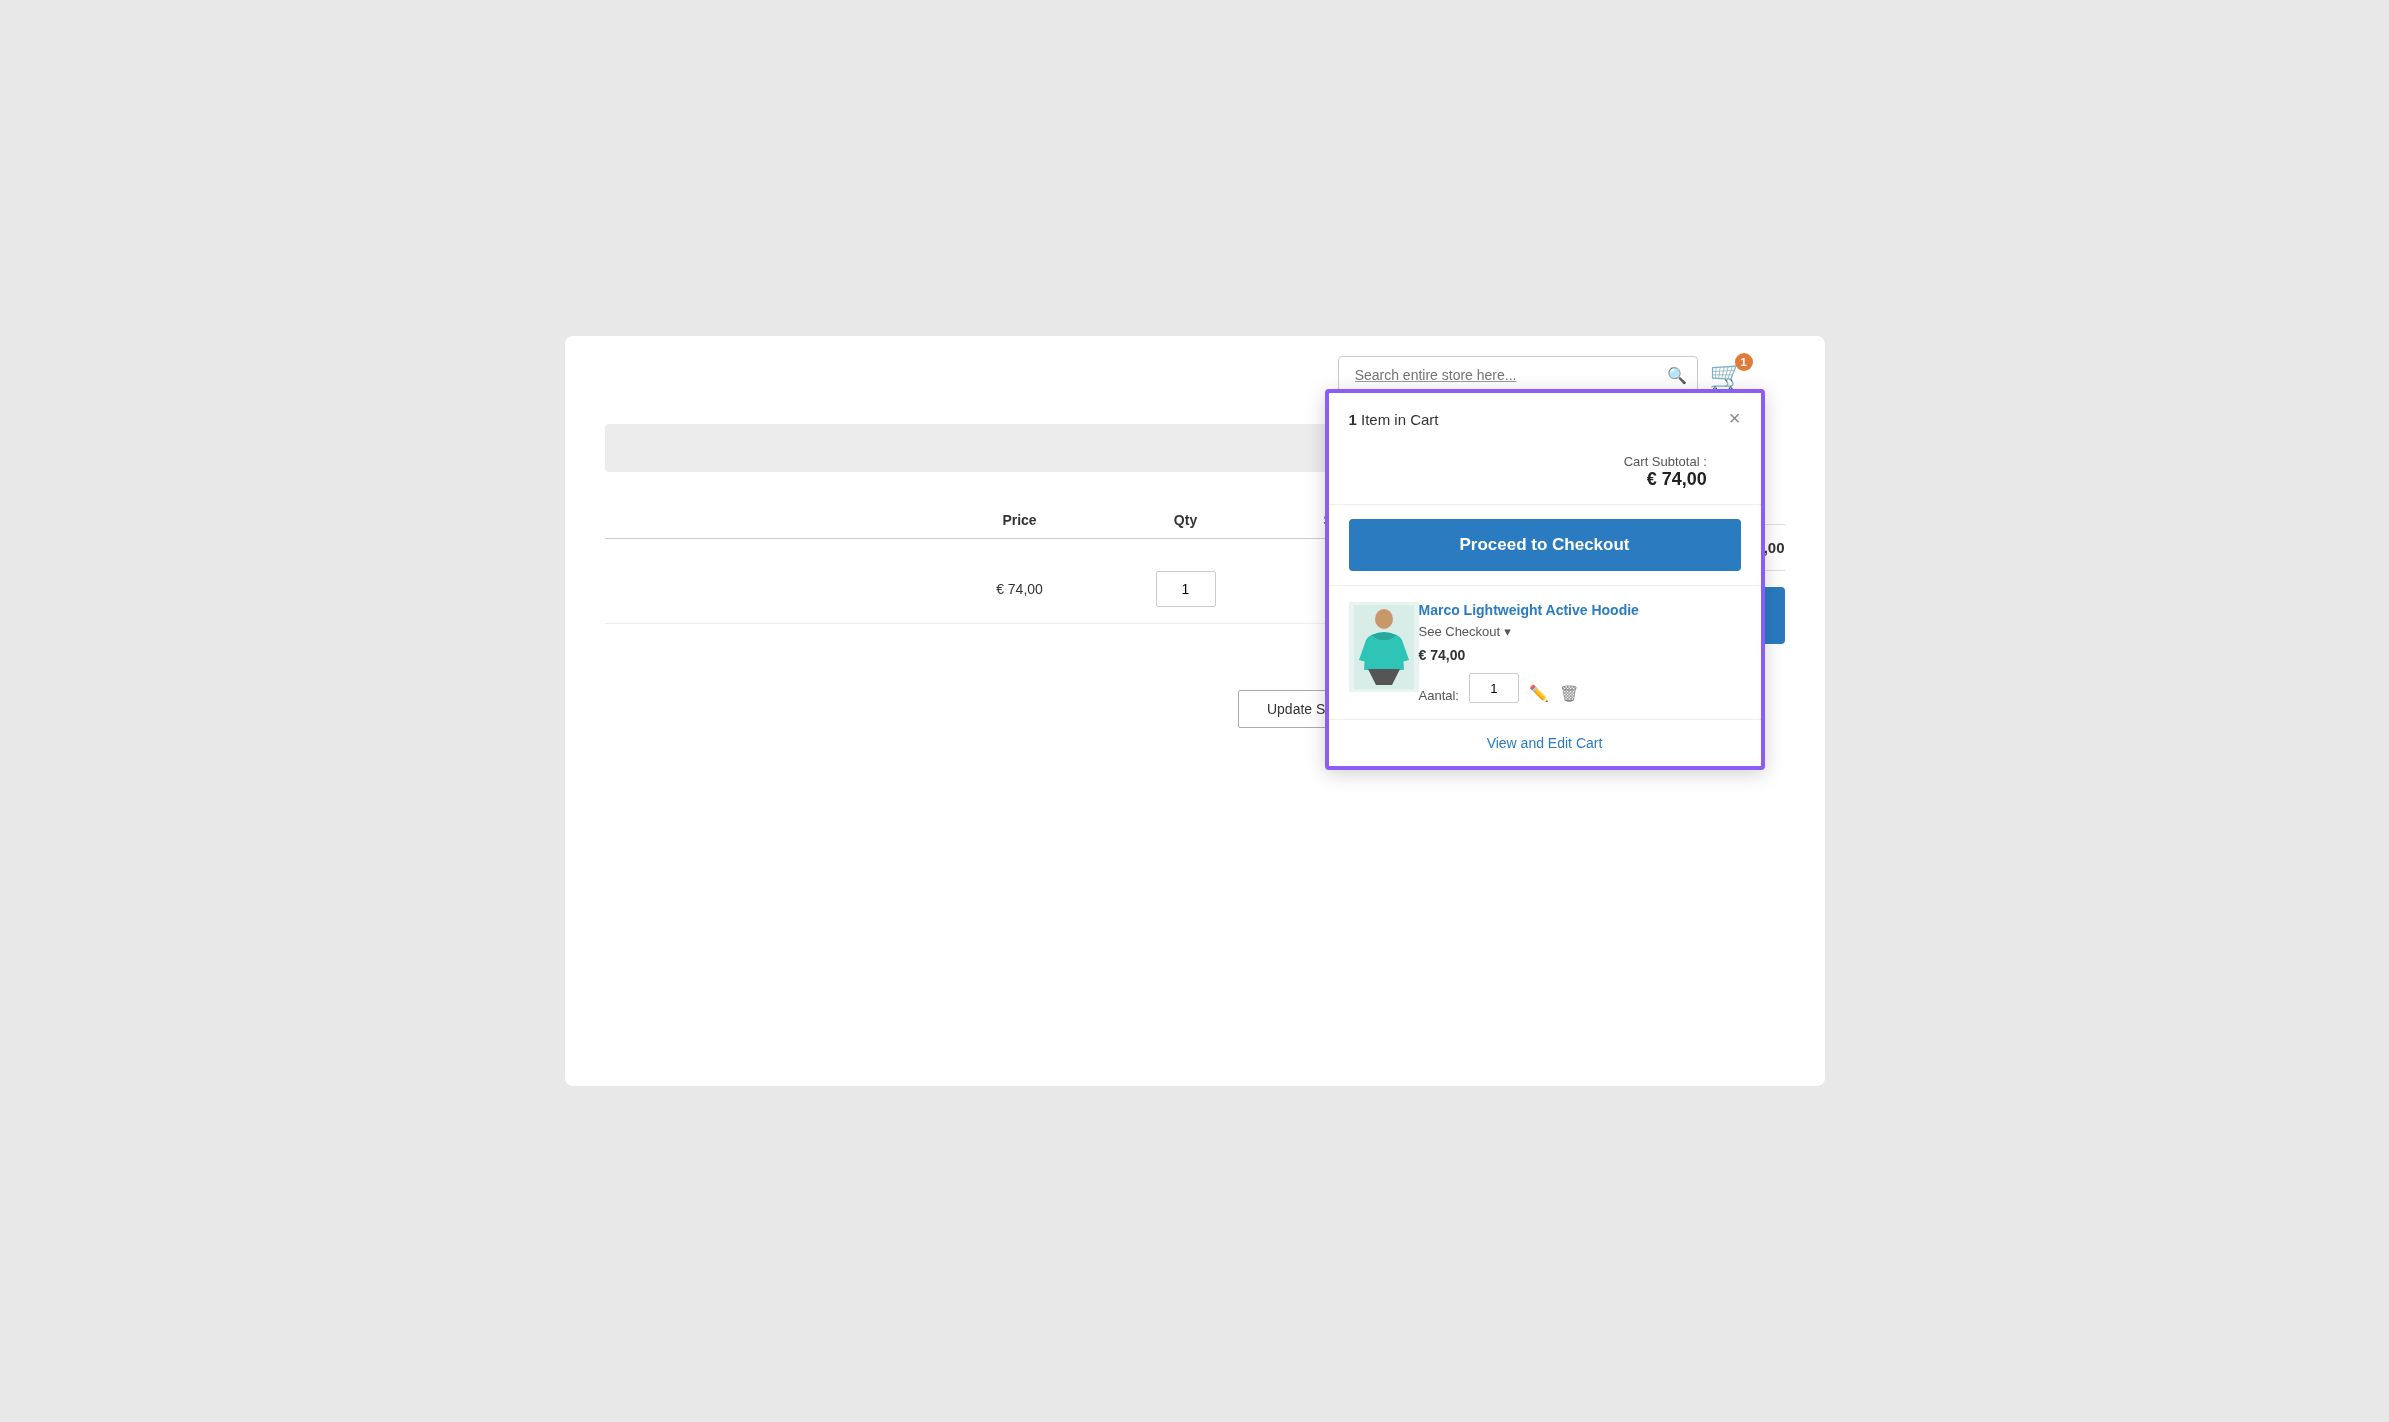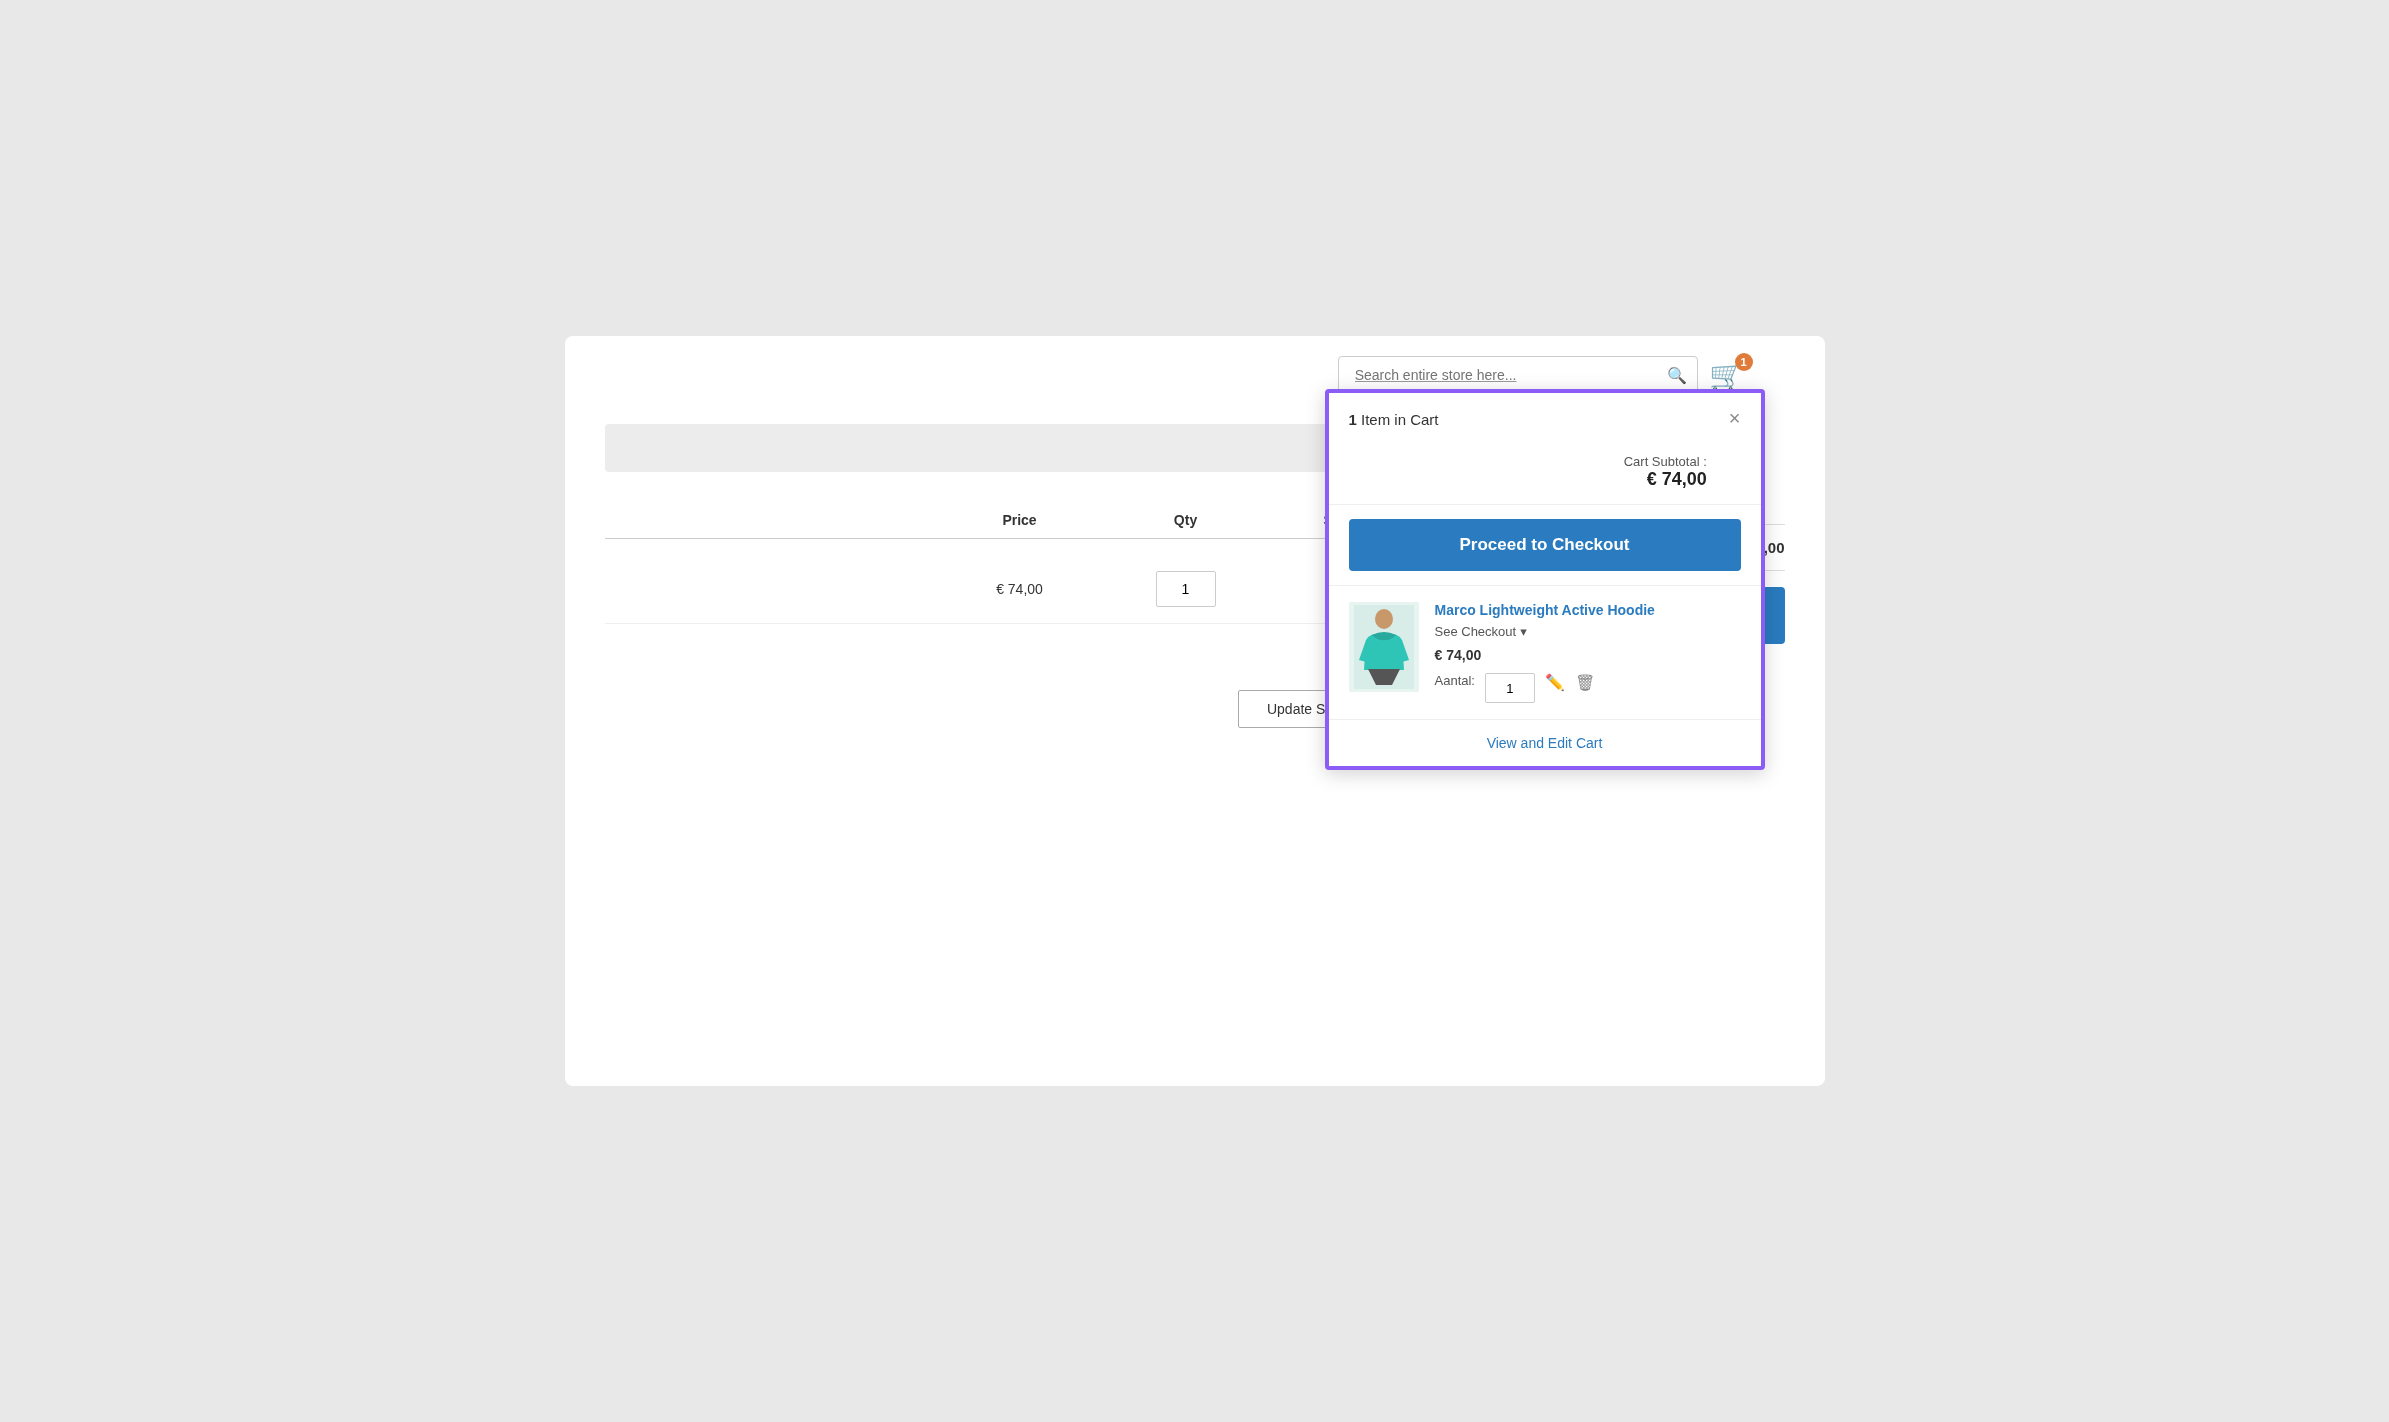--- a/index.html
+++ b/index.html
@@ -252,21 +252,20 @@
       font-weight: bold;
       border: none;
       border-radius: 4px;
       cursor: pointer;
       text-align: center;
     }
     .cart-dropdown-item {
       padding: 16px 20px;
       border-top: 1px solid #eee;
       display: flex;
-      gap: 16px;
       align-items: flex-start;
     }
     .product-thumbnail {
       width: 70px;
       height: 90px;
       background: #e8f4f0;
       border-radius: 2px;
       display: flex;
       align-items: center;
       justify-content: center;
@@ -302,21 +301,21 @@
       margin-bottom: 8px;
     }
     .product-price-dropdown {
       font-size: 14px;
       color: #333;
       font-weight: bold;
       margin-bottom: 10px;
     }
     .qty-row {
       display: flex;
-      align-items: flex-start;
+      align-items: flex-end;
       gap: 10px;
     }
     .qty-label {
       font-size: 13px;
       color: #555;
     }
     .qty-input-sm {
       width: 50px;
       height: 30px;
       border: 1px solid #ccc;

